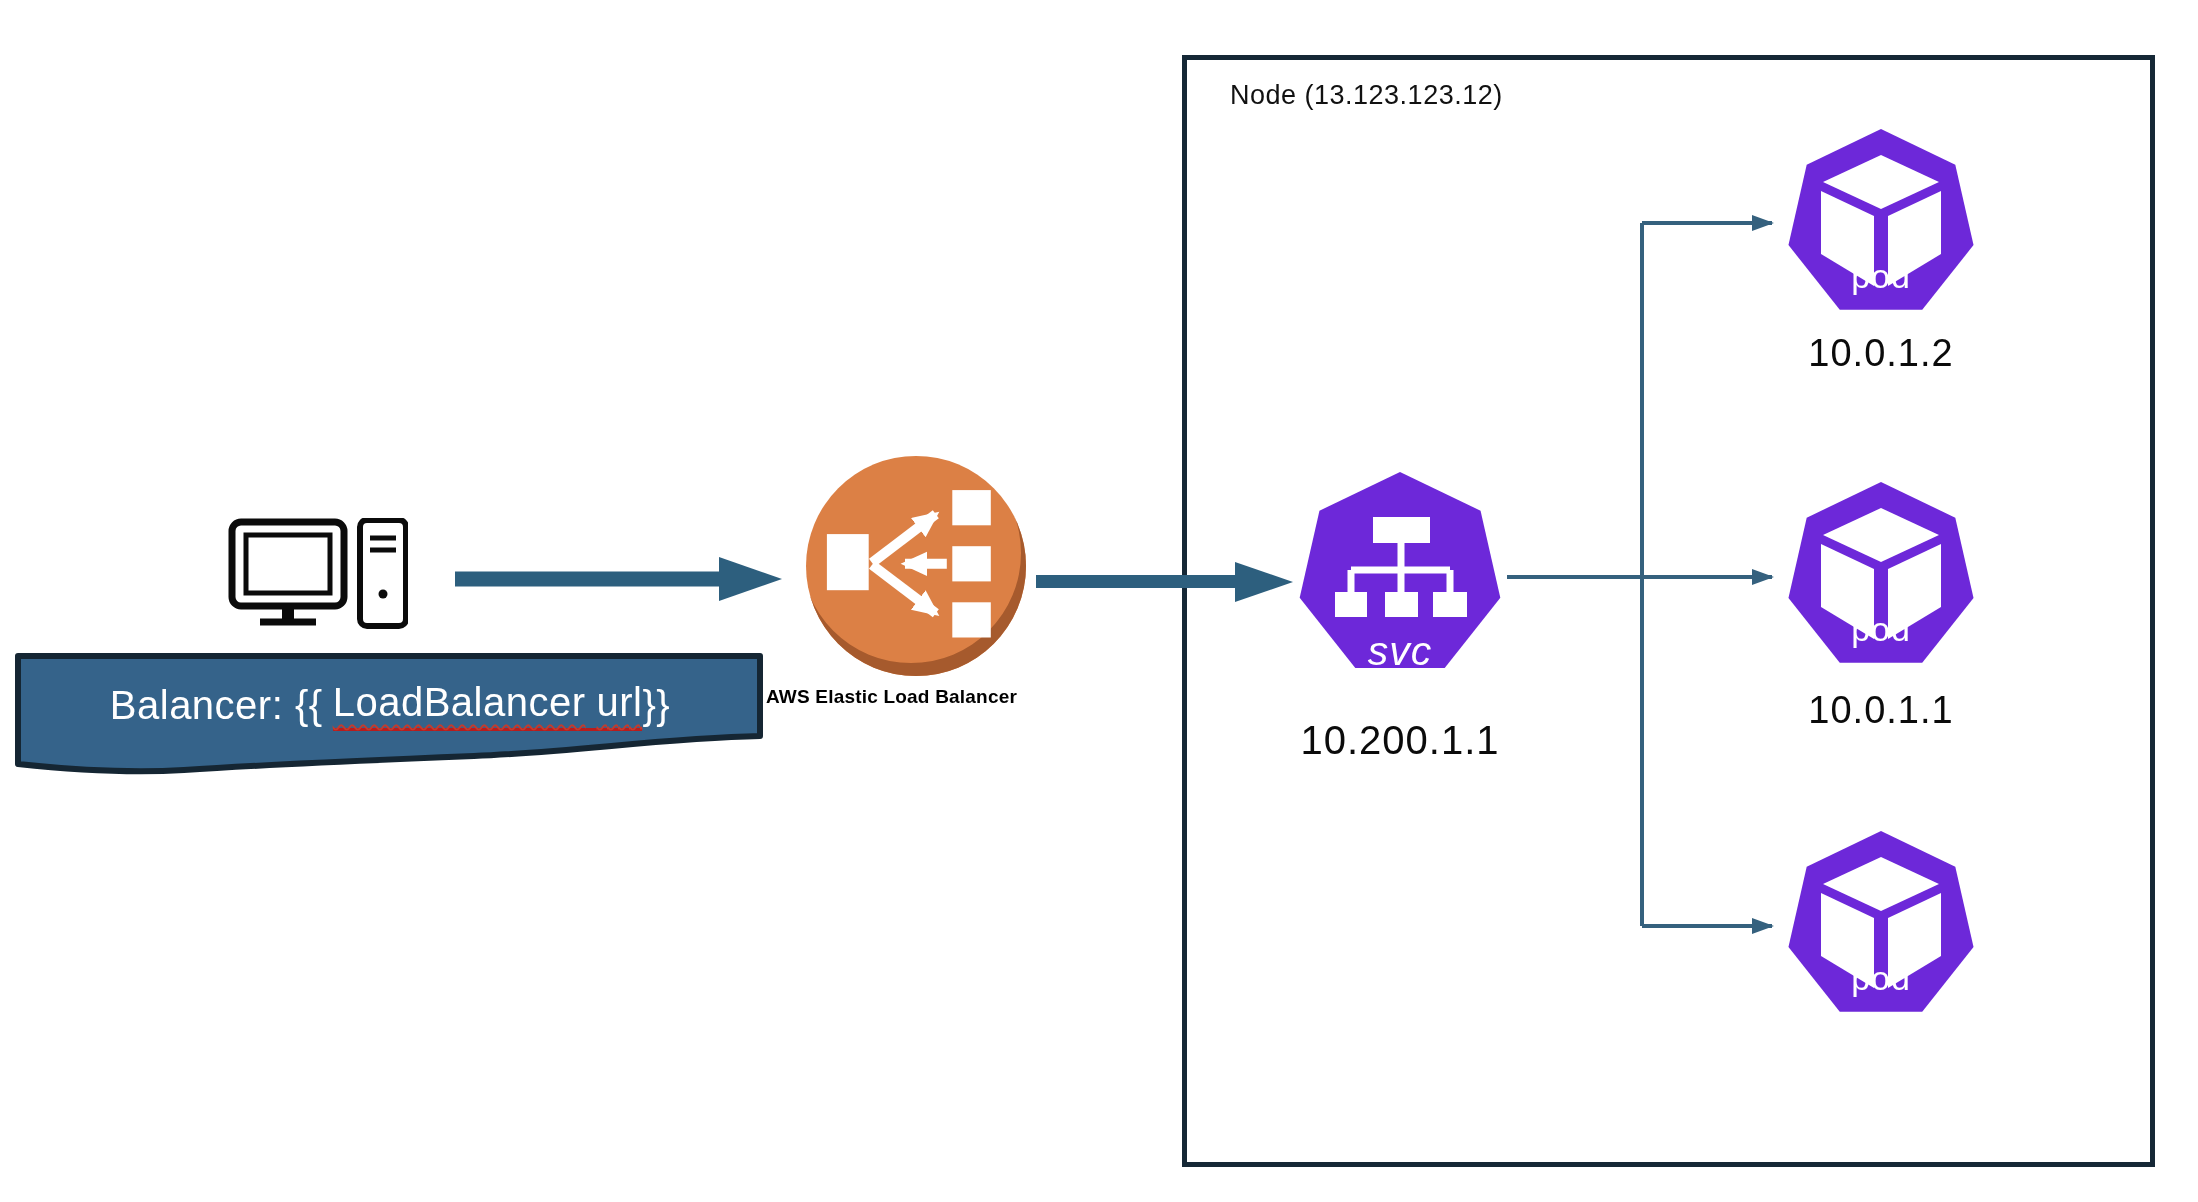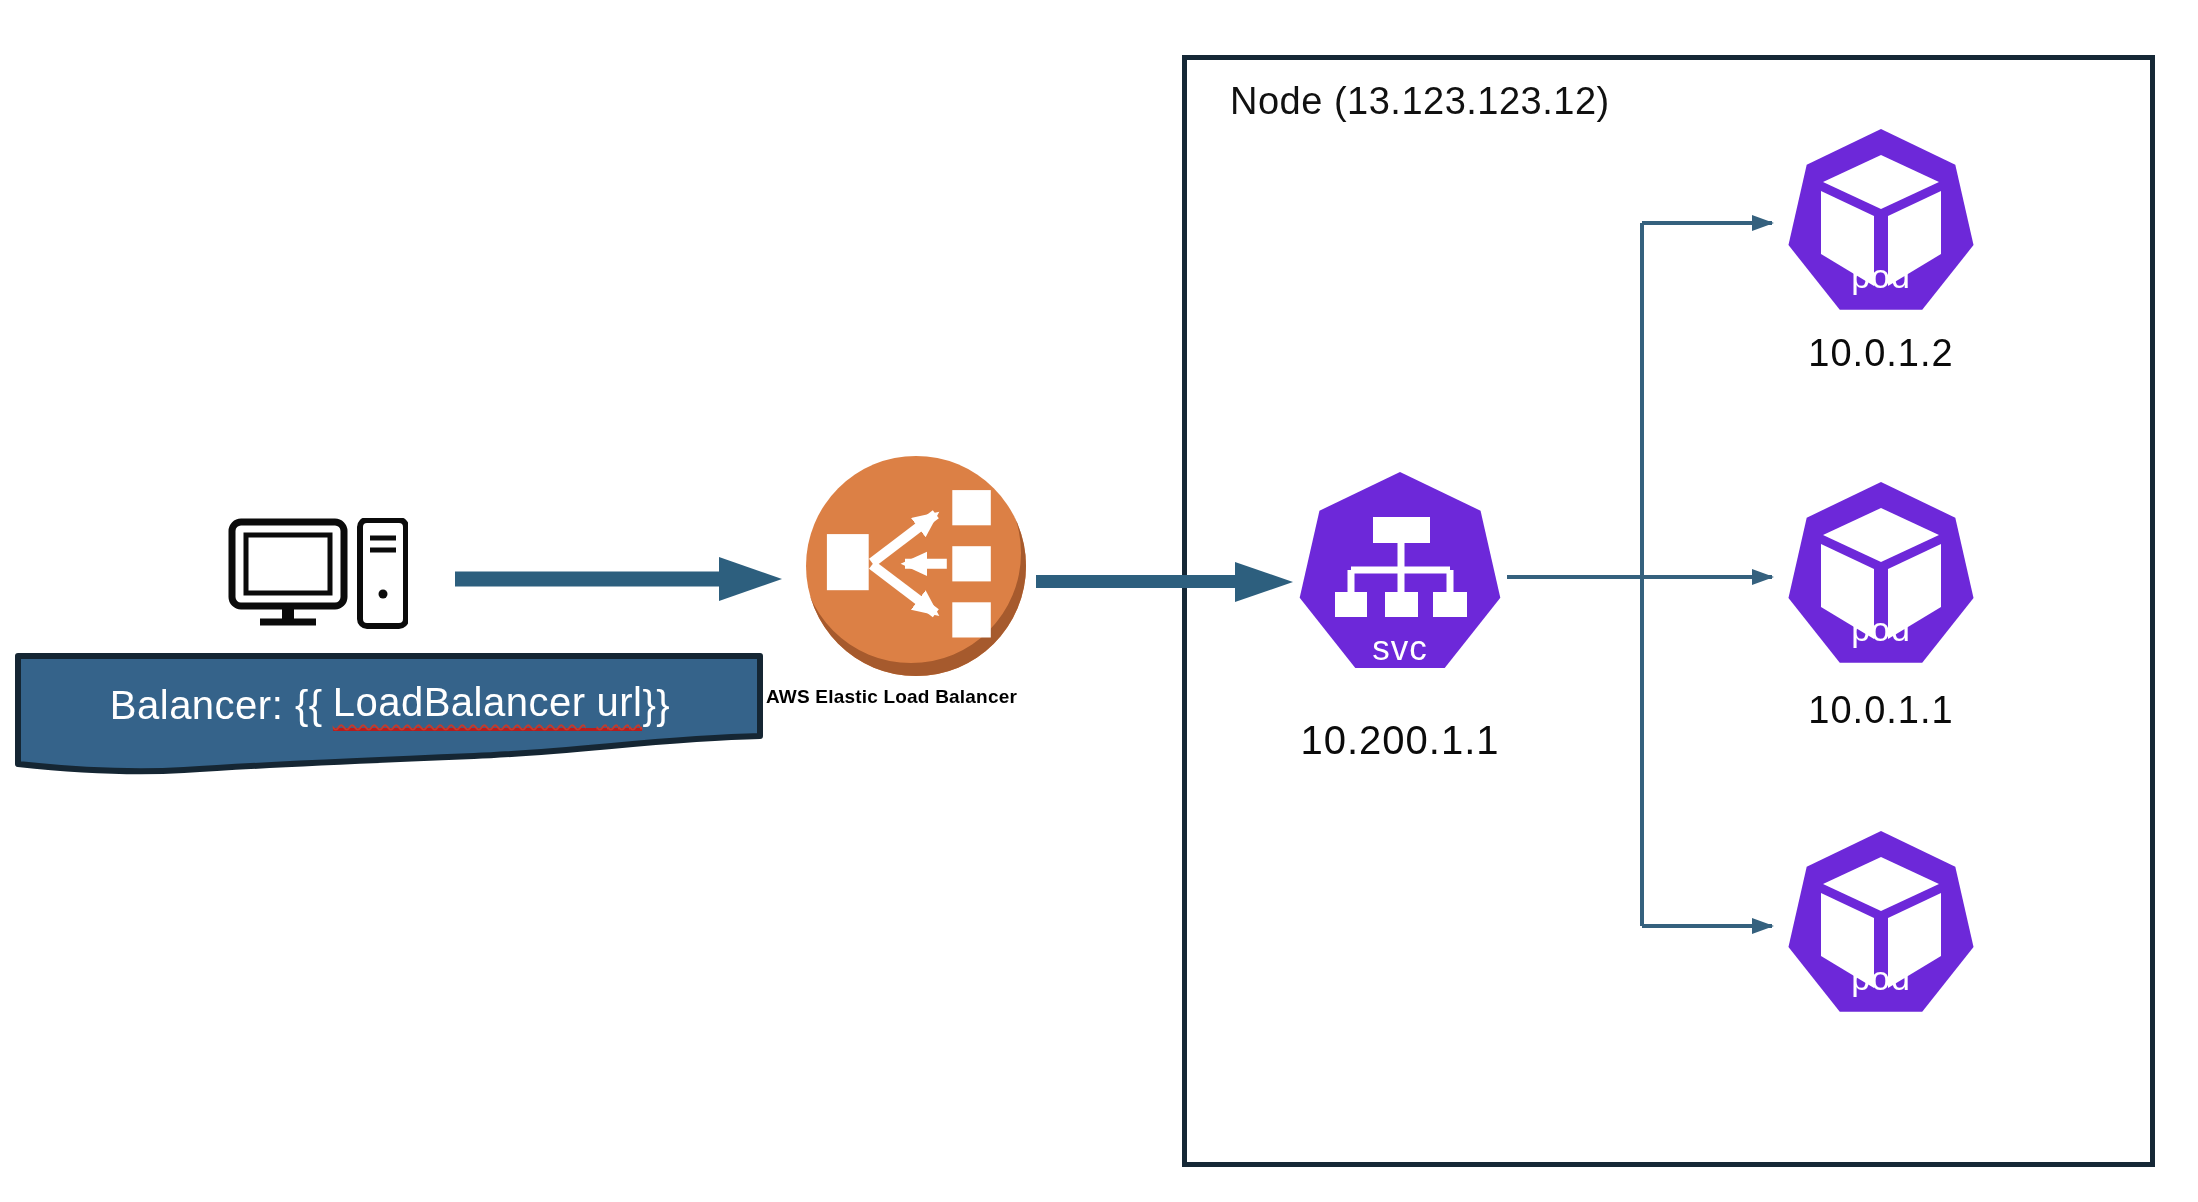--- a/index.html
+++ b/index.html
@@ -45,34 +45,34 @@
     left:766px; top:686px; width:300px; 
     font-size:19px; font-weight:700; color:#000000; letter-spacing:0.2px;
   }
 
   
   #node-box {
     left:1182px; top:55px; width:963px; height:1102px;
     border:5px solid #152836; background:transparent;
   }
   #node-title {
-    left:1230px; top:80px; font-size:38px; color:#111111; letter-spacing:0.5px;
+    left:1230px; top:80px; font-size:27px; color:#111111; letter-spacing:0.5px;
   }
 
   
   .heptagon {
     background:#6d28d9;
     clip-path:polygon(50% 0%, 89.1% 18.8%, 98.7% 61.1%, 71.7% 95.1%, 28.3% 95.1%, 1.3% 61.1%, 10.9% 18.8%);
   }
   .hepta-label {
     position:absolute; left:0; width:100%; text-align:center;
     color:#ffffff; letter-spacing:1px;
   }
   #svc-hepta { left:1297px; top:472px; width:206px; height:206px; z-index:5; }
-  #svc-hepta .hepta-label { top:156px; font-size:35px; }
+  #svc-hepta .hepta-label { top:156px; font-size:41px;font-style:italic; }
   .pod-hepta { width:190px; height:190px; left:1786px; z-index:5; }
   .pod-hepta .hepta-label { top:128px; font-size:34px; }
   #pod-1 { top:129px; } #pod-2 { top:482px; } #pod-3 { top:831px; }
 
   .ip-label {
     text-align:center; color:#0b0b0b; font-weight:500; letter-spacing:1px;
     white-space:nowrap;
   }
   #svc-ip { left:1250px; top:718px; width:300px; font-size:40px;text-align:center; }
   .pod-ip { left:1756px; width:250px; font-size:38px; }

